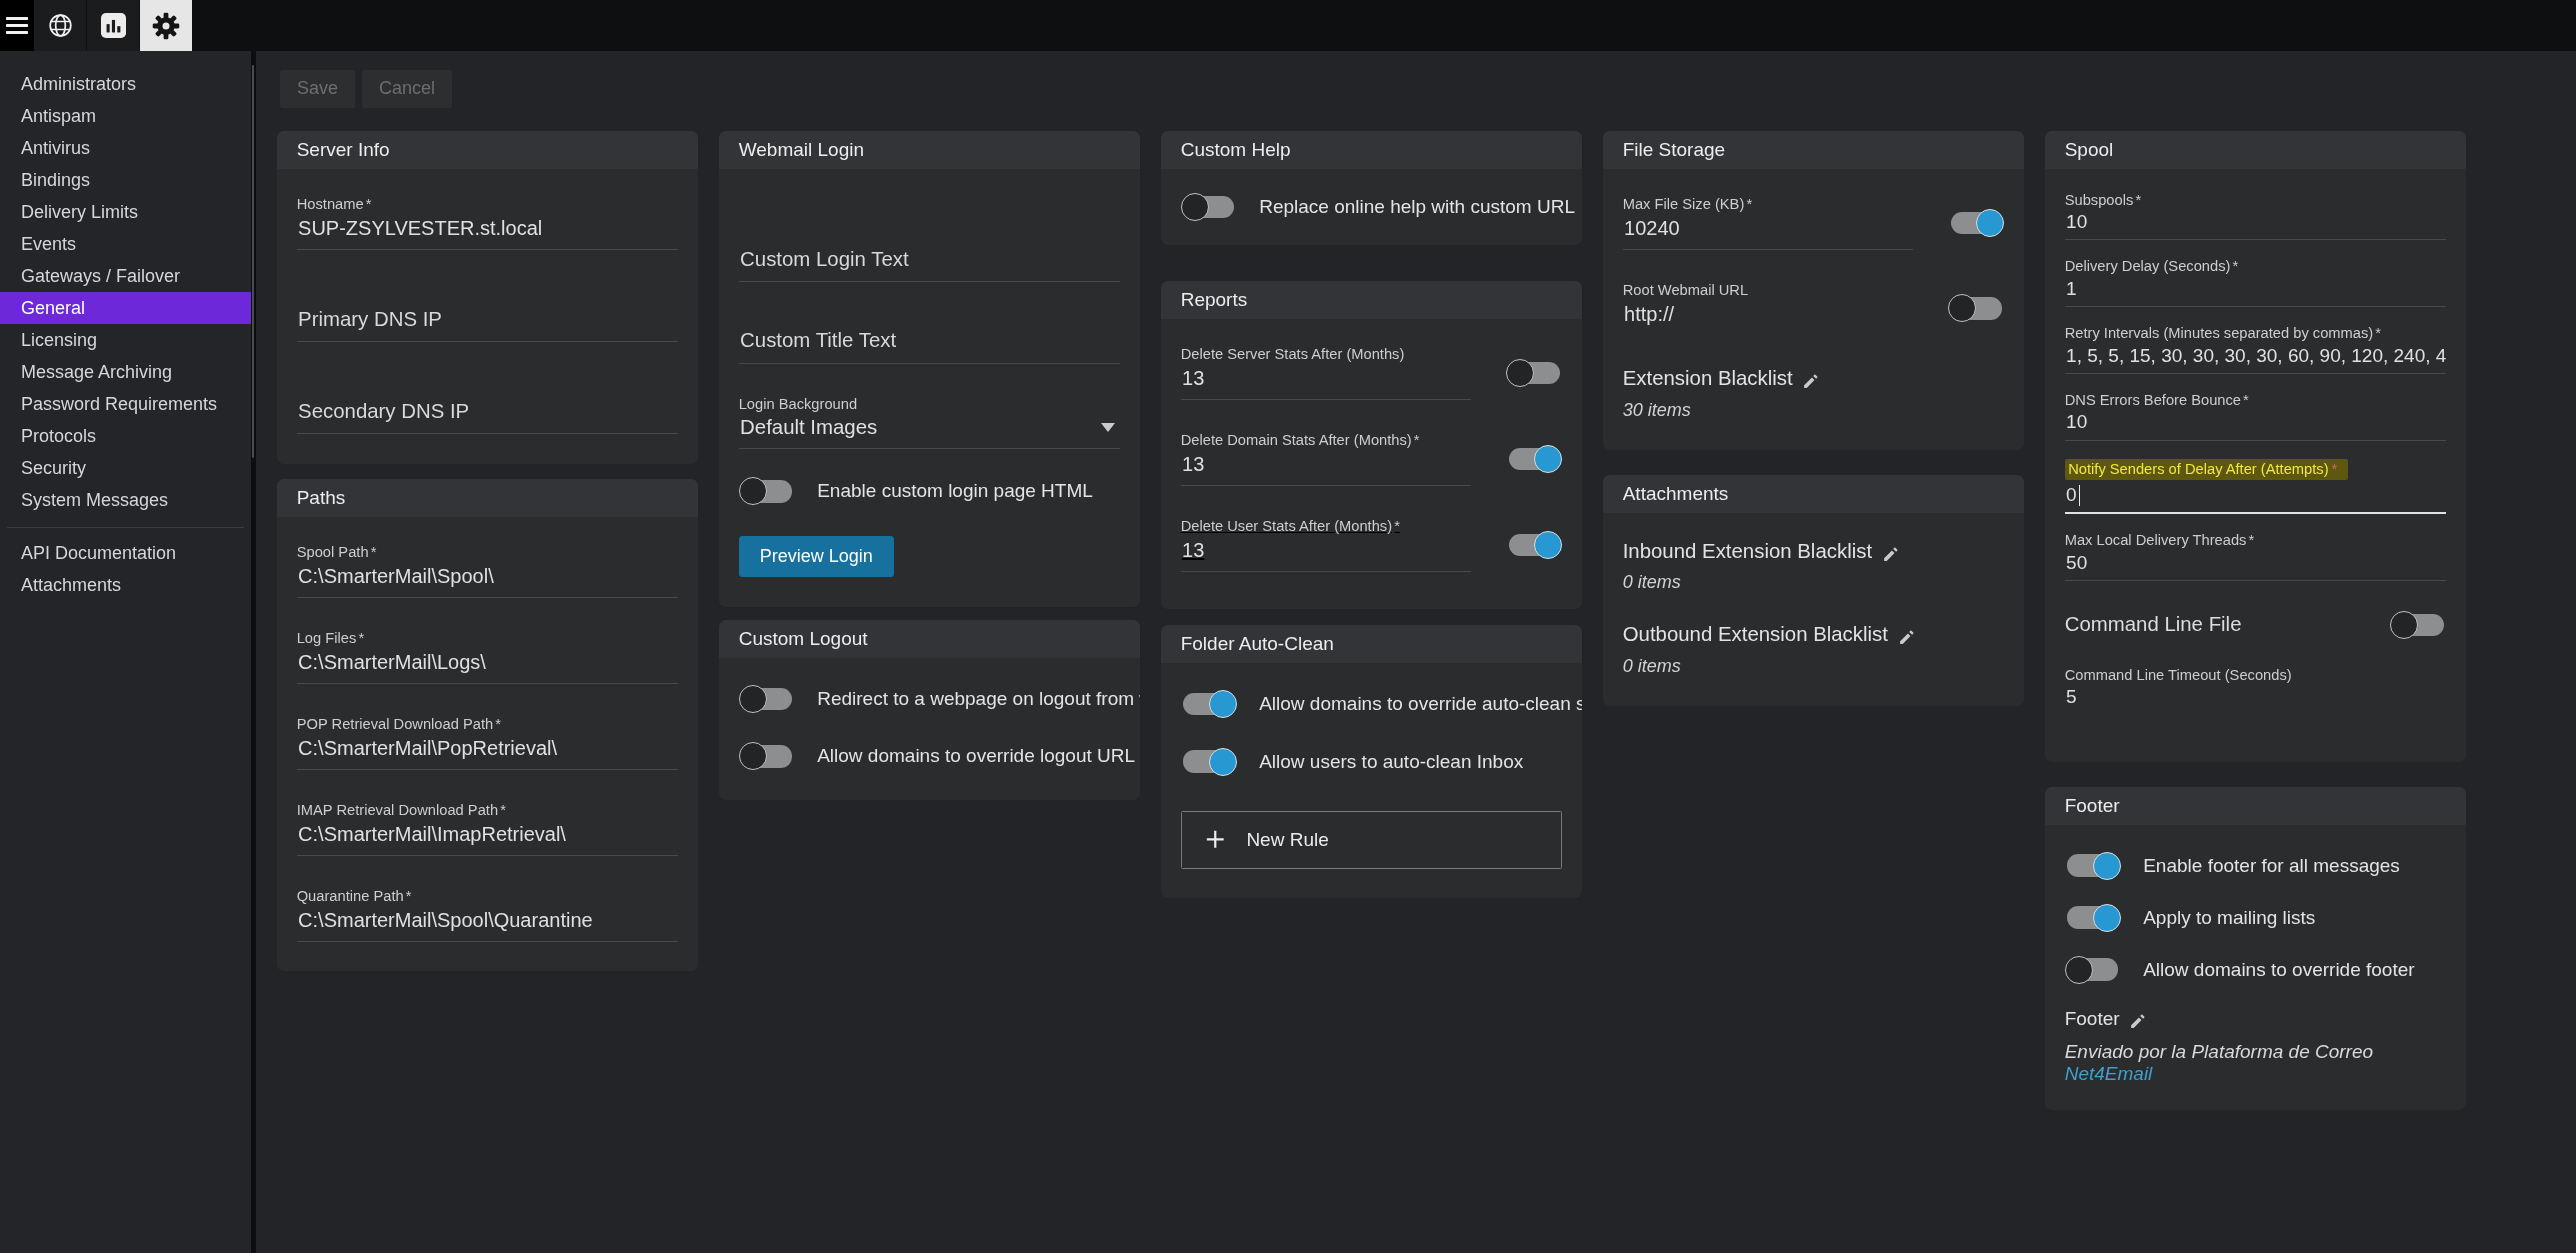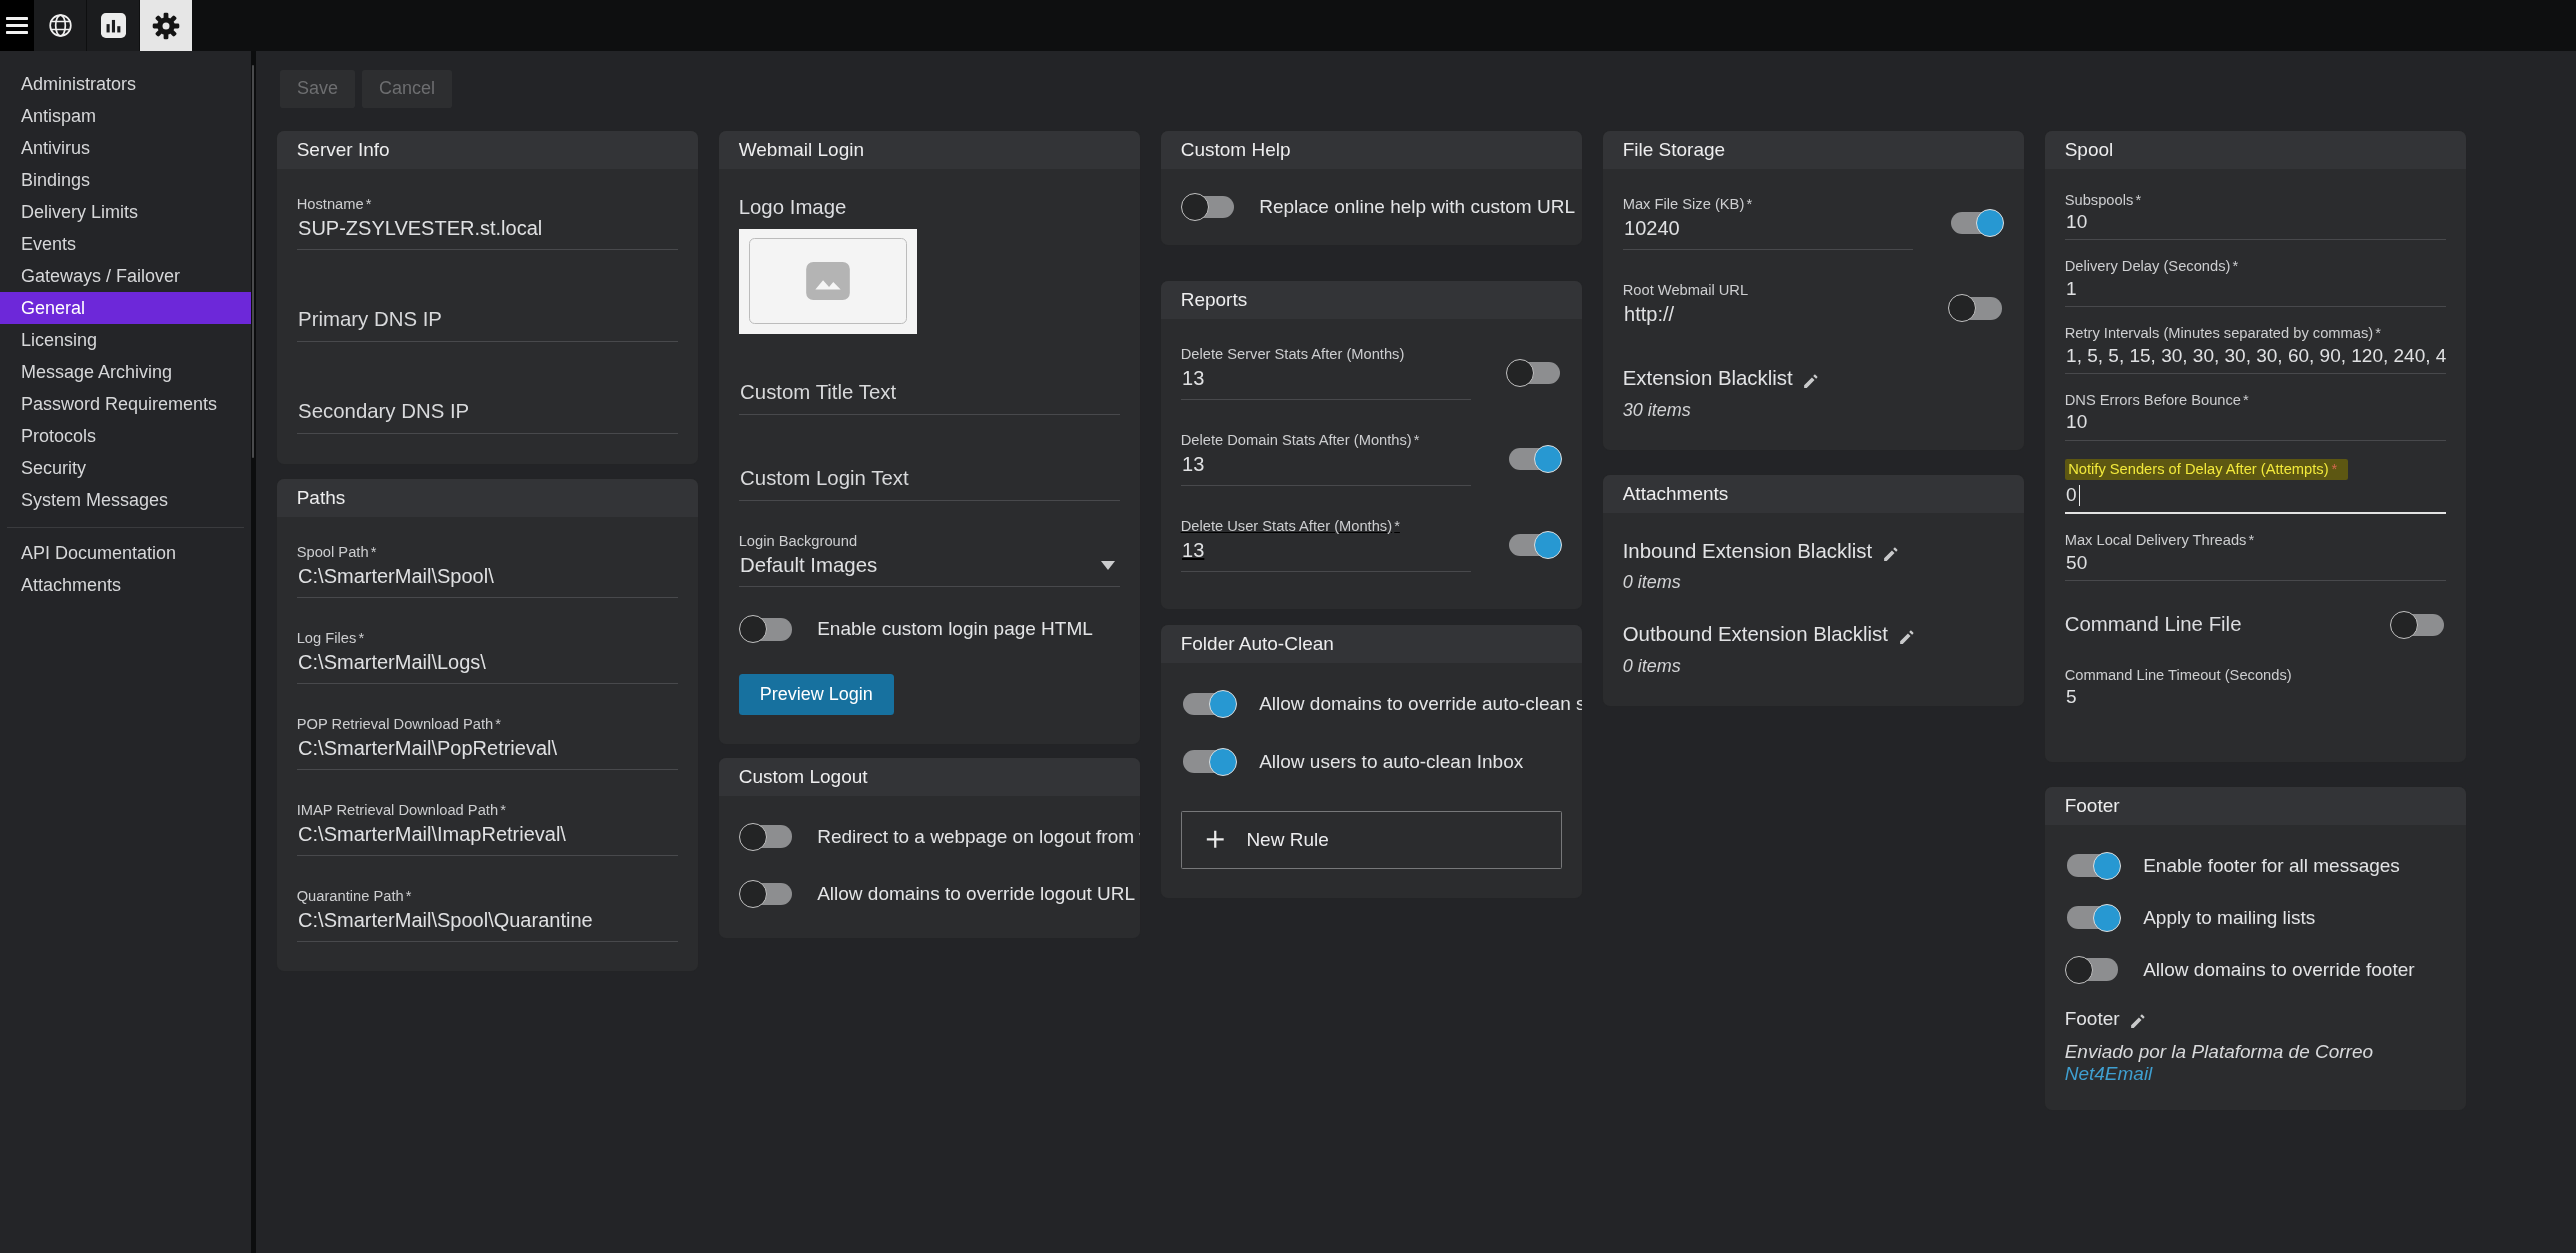--- a/index.html
+++ b/index.html
@@ -211,38 +211,25 @@
           <div class="fv">C:\SmarterMail\Spool\Quarantine</div>
         </div>
       </div>
     </section>
   </div>
 
   <div class="col col2">
     <section class="card" style="margin-bottom:13.3px;">
       <div class="card-h">Webmail Login</div>
       <div class="card-b">
-        <div>
-          <div class="big-label">Logo Image</div>
-          <div class="logobox">
-            <div class="inner">
-              <span class="icon">
-                <svg width="44" height="38" viewBox="0 0 62 54">
-                  <rect width="62" height="54" rx="10" fill="#b4b4b4"></rect>
-                  <path d="M13 39l11-13 8.5 9.5 6-7 10.5 10.5z" fill="#f6f6f6"></path>
-                </svg>
-              </span>
-            </div>
-          </div>
+        <div class="blk" style="margin-top:49px;">
+          <div class="ph">Custom Login Text</div>
         </div>
         <div class="blk" style="margin-top:44px;">
           <div class="ph">Custom Title Text</div>
-        </div>
-        <div class="blk" style="margin-top:49px;">
-          <div class="ph">Custom Login Text</div>
         </div>
         <div class="blk" style="margin-bottom:28px;">
           <div class="fl"><span>Login Background</span></div>
           <div class="select-line">
             <span class="val">Default Images</span>
             <span class="caret"></span>
           </div>
         </div>
         <div class="trow" style="margin-bottom:31px;">
           <div class="tg">

